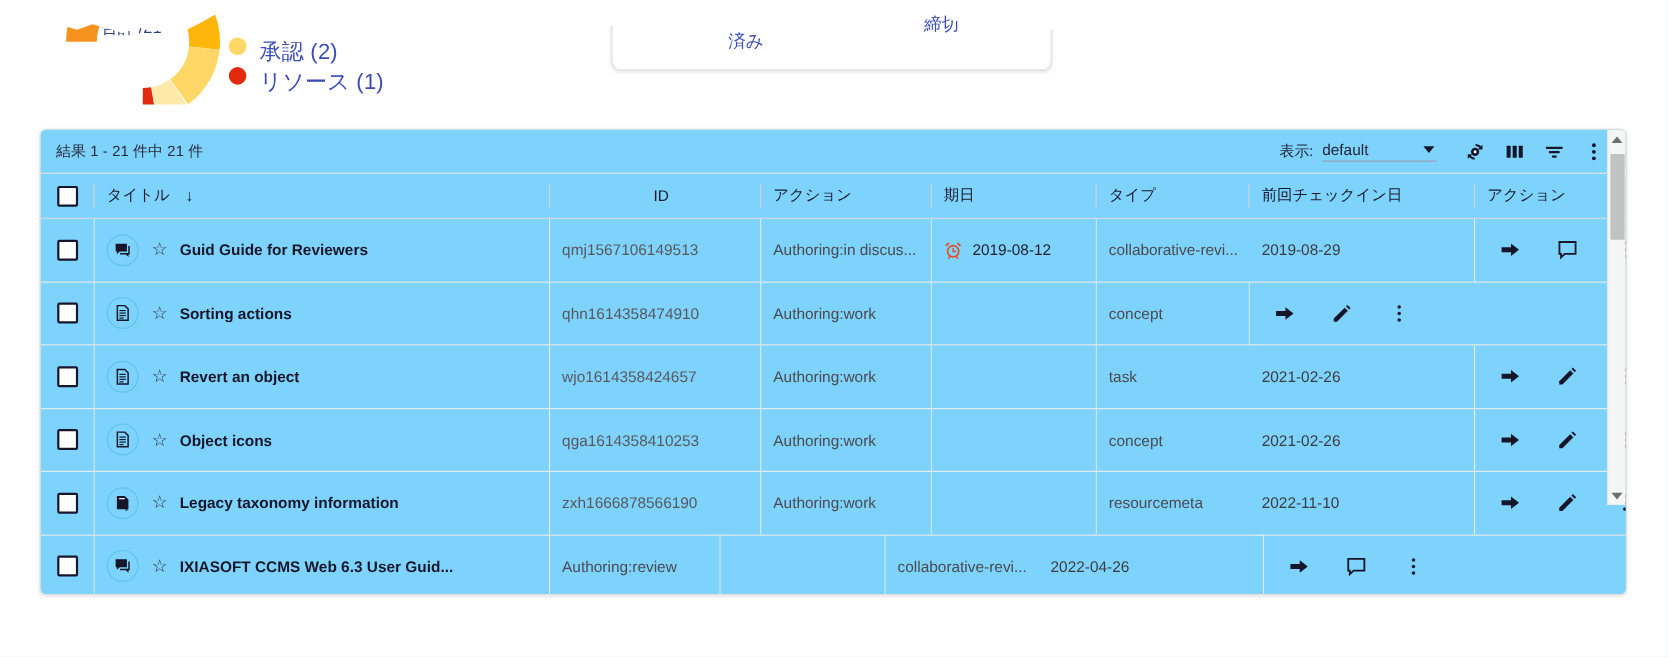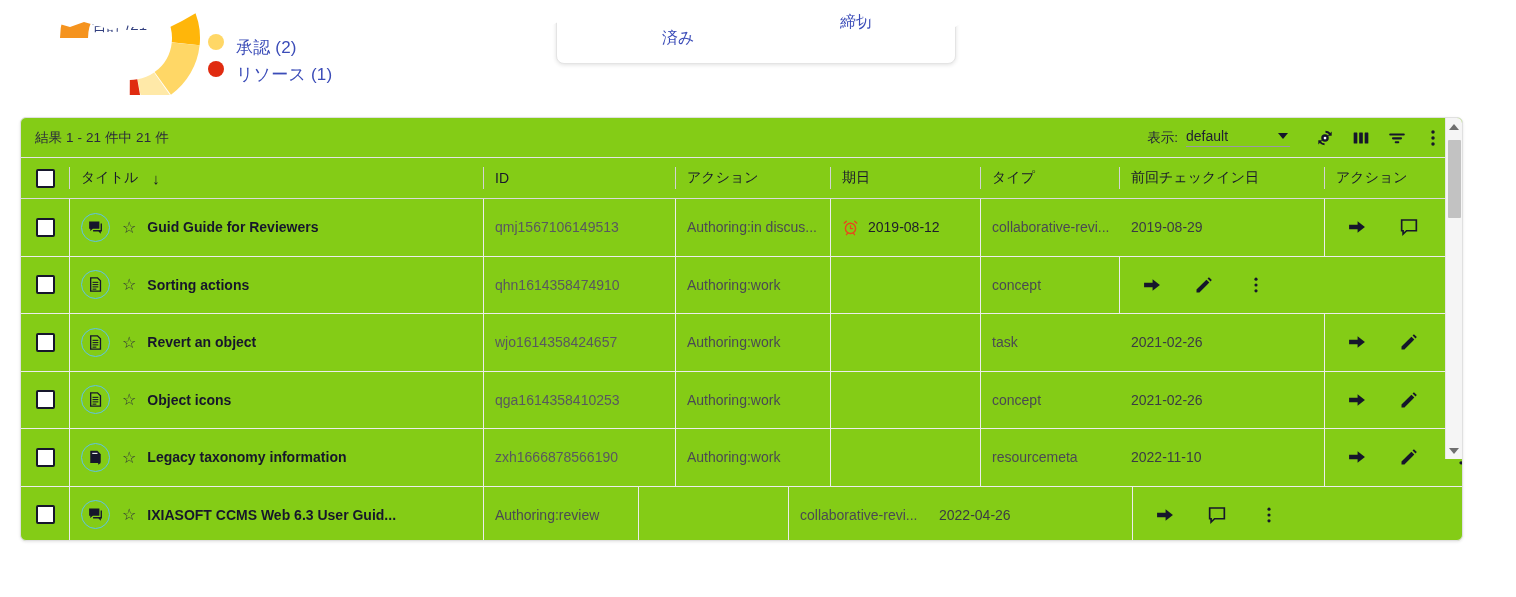--- a/index.html
+++ b/index.html
@@ -27,21 +27,21 @@
   }
   .legend {
     position: absolute; left: 208px; top: 28px;
     font-size: 15.5px; color: #3c4aa8;
   }
   .legend-row { display: flex; align-items: center; height: 27px; }
   .legend-dot {
     width: 16px; height: 16px; border-radius: 50%;
     margin-right: 12px; flex: 0 0 auto;
   }
-  .legend-label { color: #3b4cb8; font-size: 17px; letter-spacing: .2px; margin-top: 12px; }
+  .legend-label { color: #3b4cb8; font-size: 20px; letter-spacing: .2px; margin-top: 12px; }
   .total-label {
     position: absolute; left: 92px; top: 16px;
     font-size: 15px; color: #33407f;
     white-space: nowrap;
   }
 
   
   .ghost-card {
     position: absolute; left: 556px; top: -48px;
     width: 400px; height: 112px;
@@ -53,23 +53,23 @@
   .ghost-txt { position: absolute; font-size: 16px; color: #3b4cb8; }
   .ghost-txt.a { left: 662px; top: 28px; }
   .ghost-txt.b { left: 840px; top: 12px; }
 
   
   #tear-mask { position: absolute; left: 0; top: 0; width: 1516px; height: 95px; }
 
   
   #table-card {
     position: absolute;
-    left: 20px; top: 117px;
+    left: 36px; top: 117px;
     width: 1443px; height: 424px;
-    background: #84cc16;
+    background: #7dd3fc;
     border: 1px solid #e0e0e0;
     border-radius: 6px;
     box-shadow: 0 1px 3px rgba(0,0,0,.10);
     overflow: hidden;
   }
 
   
   #table-toolbar {
     position: relative;
     height: 40px;
@@ -119,21 +119,21 @@
     padding-left: 12px;
     position: relative;
     flex: 0 0 auto;
   }
   .hcell.sep::before {
     content: ""; position: absolute; left: 0; top: 9px;
     width: 1px; height: 22px; background: #d3d3d3;
   }
   .c-check  { width: 48px; justify-content: center; padding-left: 0; }
   .c-title  { width: 414px; }
-  .c-id     { width: 192px; }
+  .c-id     { width: 192px; justify-content: center; }
   .c-status { width: 155px; }
   .c-due    { width: 150px; }
   .c-type   { width: 139px; }
   .c-check2 { width: 205px; }
   .c-action { width: 172px; }
 
   .sort-arrow { margin-left: 14px; font-size: 15px; color: #15152b; line-height: 1; }
 
   
   #table-body {

